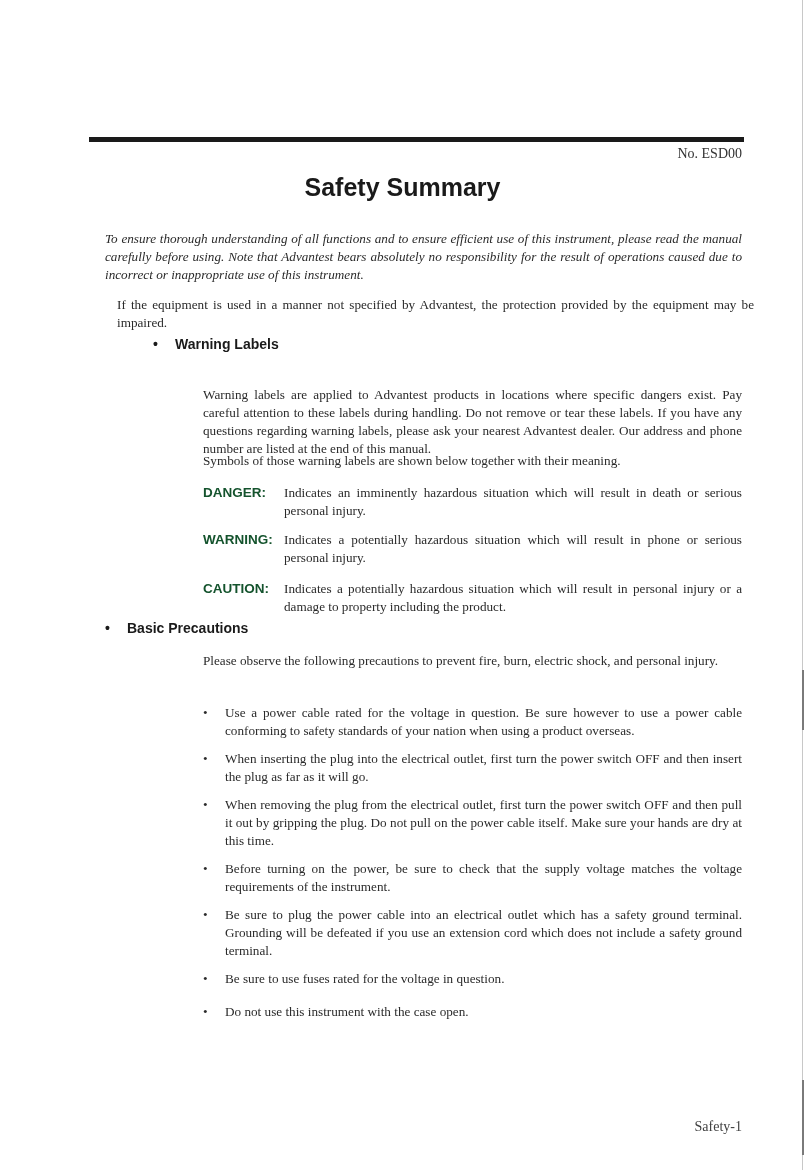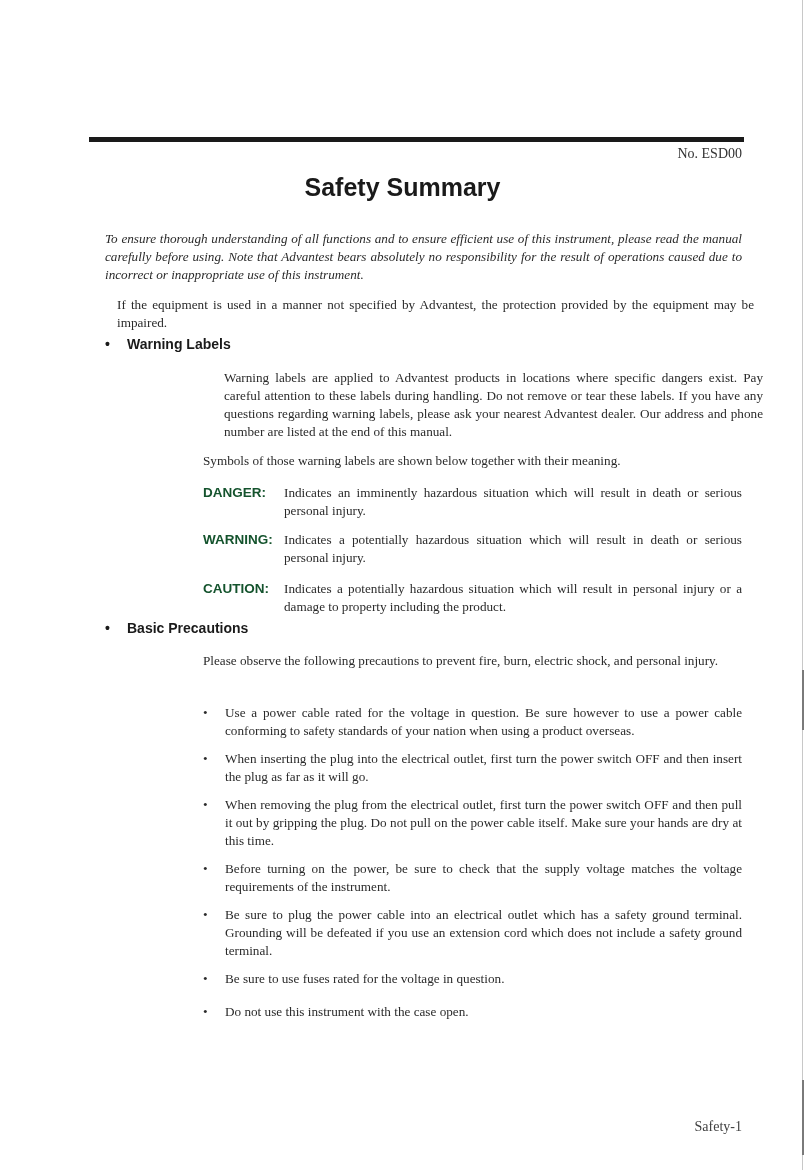--- a/index.html
+++ b/index.html
@@ -15,23 +15,23 @@
       position: absolute; left: 0; width: 805px; top: 173px; text-align: center;
       font-family: "Liberation Sans", sans-serif; font-weight: bold; font-size: 25px; color: #1a1a1a;
     }
     .para { position: absolute; font-size: 13.2px; line-height: 18px; text-align: justify; }
     .p-intro1 { left: 105px; width: 637px; top: 230px; font-style: italic; }
     .p-intro2 { left: 105px; width: 637px; top: 296px; margin-left: 12px; }
     .section-head {
       position: absolute; left: 105px; font-family: "Liberation Sans", sans-serif; font-weight: bold; font-size: 14px; color: #1a1a1a;
     }
     .section-head .dot { display: inline-block; width: 22px; }
-    .h-warn { top: 336px; }
+    .h-warn { top: 336px; margin-left: 48px; }
     .h-basic { top: 620px; }
-    .p-warn1 { left: 203px; width: 539px; top: 369px; margin-left: 21px; }
+    .p-warn1 { left: 203px; width: 539px; top: 386px; }
     .p-warn2 { left: 203px; width: 539px; top: 452px; }
     .label-row { position: absolute; left: 203px; width: 539px; font-size: 13.2px; line-height: 18px; }
     .label-row .lbl {
       position: absolute; left: 0; top: 0; font-family: "Liberation Sans", sans-serif; font-weight: bold; font-size: 13.5px; color: #14532d;
     }
     .label-row .desc { margin-left: 81px; text-align: justify; }
     .r-danger { top: 484px; }
     .r-warning { top: 531px; }
     .r-caution { top: 580px; }
     .p-basic { left: 203px; width: 539px; top: 652px; }
@@ -66,21 +66,21 @@
 </div>
 <div class="para p-warn1">Warning labels are applied to Advantest products in locations where specific dangers exist.  Pay careful attention to these labels during handling. Do not remove or tear these labels. If you have any questions regarding warning labels, please ask your nearest Advantest dealer. Our address and phone number are listed at the end of this manual.</div>
 <div class="para p-warn2">Symbols of those warning labels are shown below together with their meaning.</div>
 
 <div class="label-row r-danger">
   <span class="lbl">DANGER:</span>
   <div class="desc">Indicates an imminently hazardous situation which will result in death or serious personal injury.</div>
 </div>
 <div class="label-row r-warning">
   <span class="lbl">WARNING:</span>
-  <div class="desc">Indicates a potentially hazardous situation which will result in death or serious personal injury.</div>
+  <div class="desc">Indicates a potentially hazardous situation which will result in phone or serious personal injury.</div>
 </div>
 <div class="label-row r-caution">
   <span class="lbl">CAUTION:</span>
   <div class="desc">Indicates a potentially hazardous situation which will result in personal injury or a damage to property including the product.</div>
 </div>
 
 <div class="section-head h-basic">
   <span class="dot">•</span><span>Basic Precautions</span>
 </div>
 <div class="para p-basic">Please observe the following precautions to prevent fire, burn, electric shock, and personal injury.</div>

